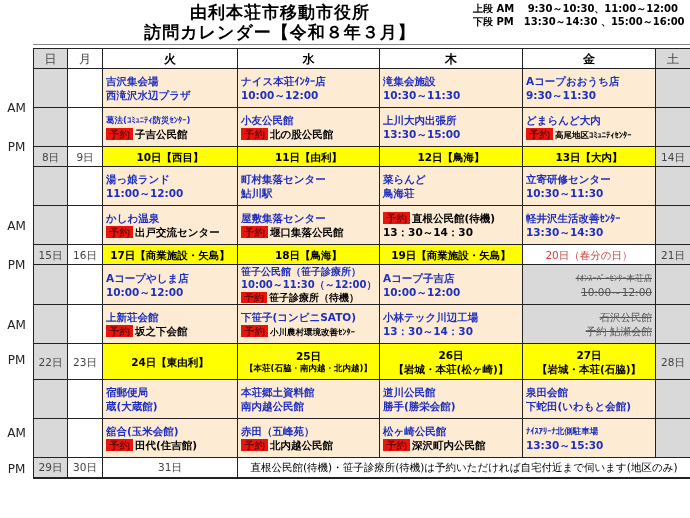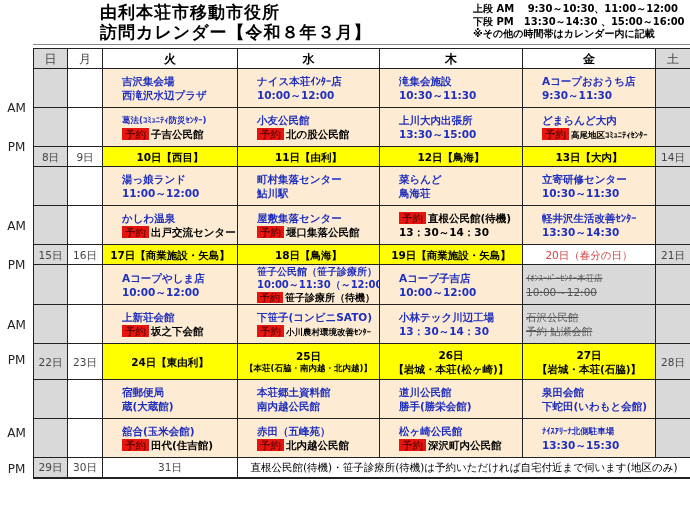--- a/index.html
+++ b/index.html
@@ -1,48 +1,48 @@
 <!DOCTYPE html>
 <html><head>
 <meta charset="utf-8">
 <style>
   * { box-sizing: border-box; margin: 0; padding: 0; }
   body { width: 690px; height: 518px; background: #ffffff; font-family: "DejaVu Sans", sans-serif; position: relative; overflow: hidden; color: #000; }
-  .title { position: absolute; left: 100px; top: 2px; width: 360px; font-weight: bold; font-size: 17px; line-height: 20px; letter-spacing: 1px; }
+  .title { position: absolute; left: 100px; top: 2px; width: 360px; text-align: center; font-weight: bold; font-size: 17px; line-height: 20px; letter-spacing: 1px; }
   .legend { position: absolute; left: 473px; top: 3px; font-size: 10px; line-height: 12.5px; font-weight: bold; white-space: pre; }
   .rule { position: absolute; left: 33px; right: 0; top: 44px; height: 1px; background: #888; }
   .side-label { position: absolute; left: 0; width: 33px; text-align: center; font-size: 12px; color: #222; }
   table { position: absolute; left: 33px; top: 48px; border-collapse: collapse; table-layout: fixed; width: 657px; }
   td { border: 1px solid #222; font-size: 10.5px; line-height: 14px; vertical-align: middle; overflow: hidden; white-space: nowrap; }
   .hdr td { height: 20px; text-align: center; font-weight: bold; font-size: 12px; }
   .hdr td.wk { font-weight: normal; }
   .gray { background: #d9d9d9; color: #444; font-weight: normal !important; }
   .white { background: #fff; color: #444; }
   .daterow td { height: 20px; text-align: center; font-size: 10.5px; }
   .yel { background: #ffff00; font-weight: bold; color: #000; }
   .slot td { height: 39px; }
-  .cell { background: #fdebd3; padding: 0 19px; }
+  .cell { background: #fdebd3; padding: 0 3px; }
   .blue { color: #1f2fbf; font-weight: bold; display: block; }
   .blk { color: #000; font-weight: bold; display: block; }
   .rsv { background: #e8140e; color: #3a0000; padding: 0 3px; margin-right: 2px; font-weight: normal; }
   .small { font-size: 8.5px; }
   .holiday { background: #fff; color: #d04040; font-weight: normal !important; }
   .strike { background: #d9d9d9; color: #555; text-decoration: line-through; padding: 0 3px; }
-  .strike span { display: block; }
+  .strike span { display: block; text-align: right; }
   .twoline { line-height: 13px; font-size: 10px; }
   .note { text-align: center; font-weight: normal; font-size: 10.5px; }
 </style>
 </head>
 <body>
 
 <div class="title">
   <div>由利本荘市移動市役所</div>
   <div>訪問カレンダー【令和８年３月】</div>
 </div>
-<div class="legend"><div>上段 AM　 9:30～10:30、11:00～12:00</div><div>下段 PM　13:30～14:30 、15:00～16:00</div><div>※その他の時間帯はカレンダー内に記載</div></div>
+<div class="legend"><div>上段 AM　 9:30～10:30、11:00～12:00</div><div>下段 PM　13:30～14:30 、15:00～16:00</div></div>
 <div class="rule"></div>
 
 <div class="side-label" style="top:101px">AM</div>
 <div class="side-label" style="top:140px">PM</div>
 <div class="side-label" style="top:219px">AM</div>
 <div class="side-label" style="top:258px">PM</div>
 <div class="side-label" style="top:318px">AM</div>
 <div class="side-label" style="top:353px">PM</div>
 <div class="side-label" style="top:426px">AM</div>
 <div class="side-label" style="top:462px">PM</div>

